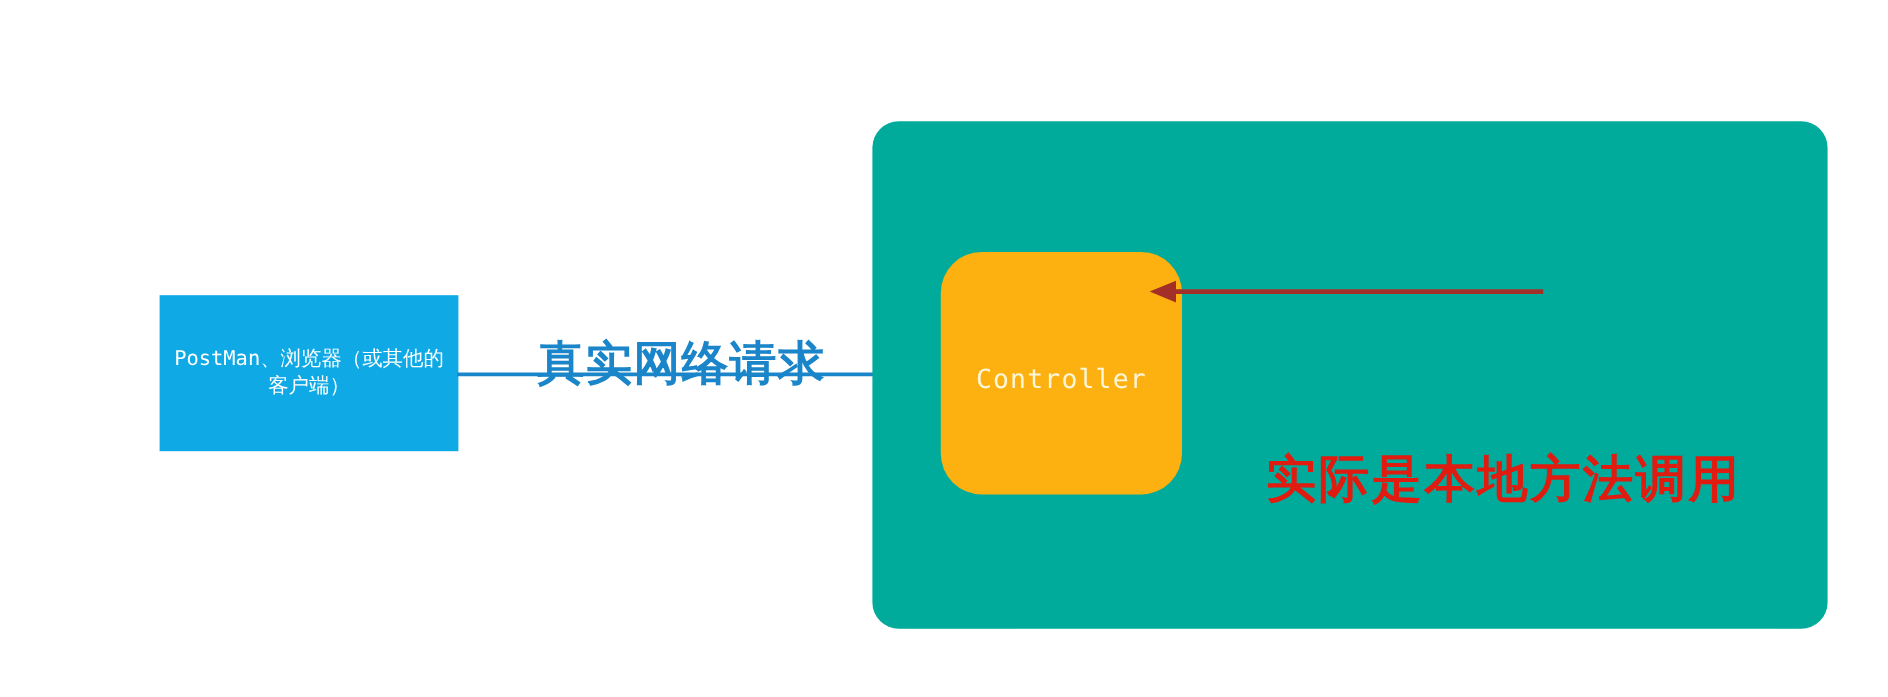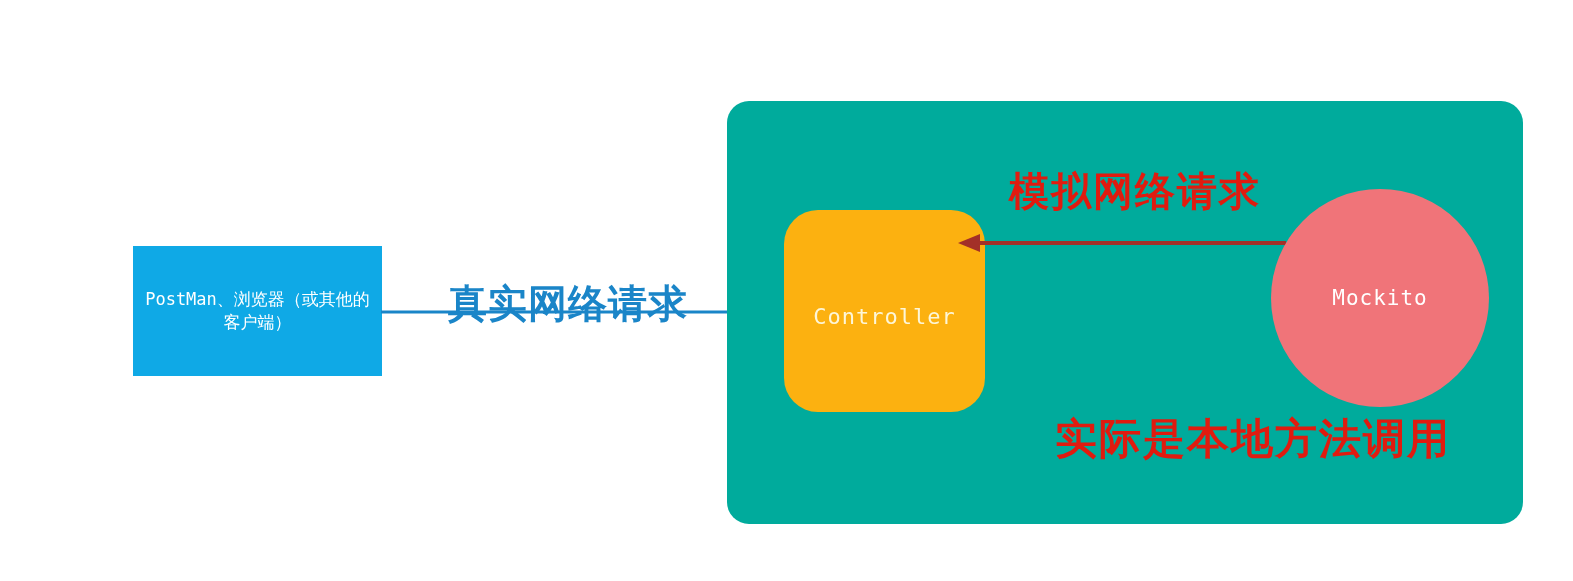--- a/index.html
+++ b/index.html
@@ -162,21 +162,20 @@
     position: absolute;
     left: 1055px;
     top: 378px;
     color: #e01b0f;
     font-family: "DejaVu Serif", "Liberation Serif", serif;
     font-weight: bold;
     font-size: 42px;
     line-height: 1;
     letter-spacing: 2px;
     white-space: nowrap;
-    margin-top: 40px;
   }
 </style>
 </head>
 <body>
 
 <div id="canvas">
 
   <div id="client-box">
     <div class="label">PostMan、浏览器（或其他的客户端）</div>
   </div>
@@ -188,26 +187,22 @@
     <polygon points="422,16 402,8 402,24" fill="#1a85c8"></polygon>
   </svg>
 
   <div id="service-container"></div>
 
 
   <div id="controller-box">
     <div id="controller-label">Controller</div>
   </div>
 
-  <div id="mock-request-label">模拟网络请求</div>
 
   <svg id="mock-request-arrow" viewBox="0 0 340 30" width="340" height="30">
     <line x1="336" y1="15" x2="26" y2="15" stroke="#a33028" stroke-width="4"></line>
     <polygon points="8,15 30,6 30,24" fill="#a33028"></polygon>
   </svg>
 
-  <div id="mockito-circle">
-    <div id="mockito-label">Mockito</div>
-  </div>
 
   <div id="local-call-note">实际是本地方法调用</div>
 
 </div>
 
 </body></html>

